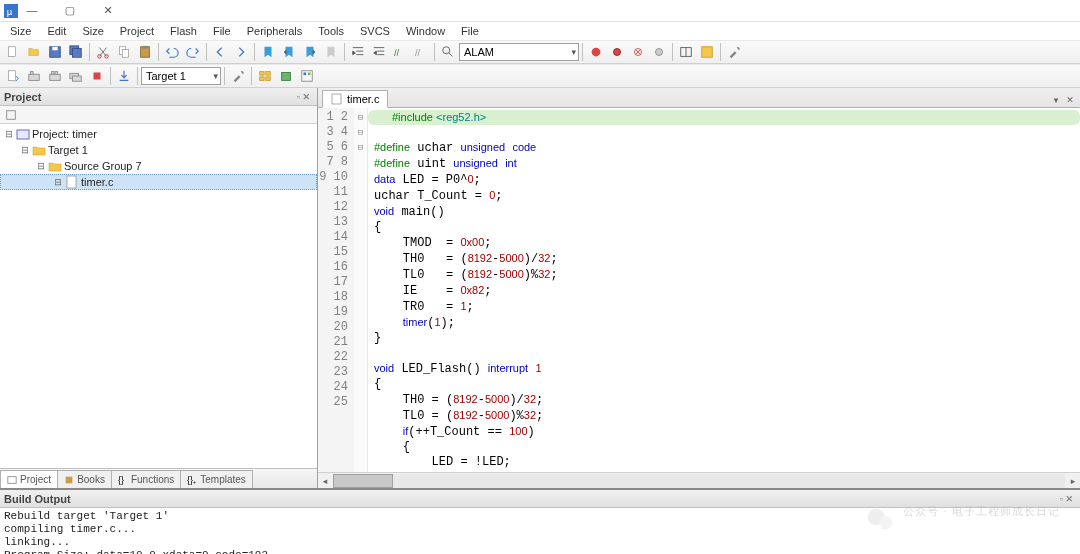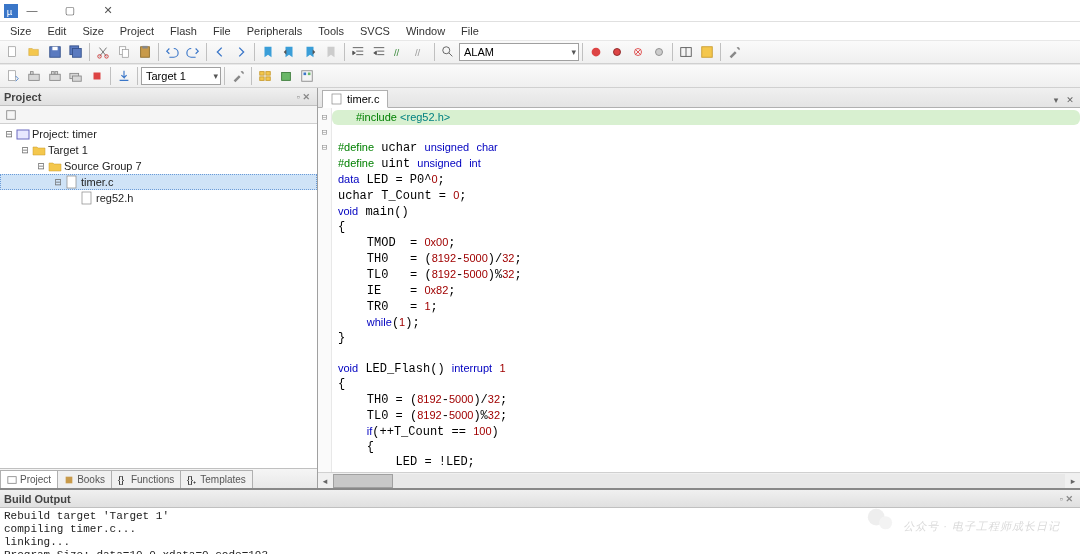--- a/index.html
+++ b/index.html
@@ -49,21 +49,21 @@
 .kw { color:#0000c0; }
 .pp { color:#008000; }
 .str { color:#008080; }
 .num { color:#a00000; }
 .hscroll { height:16px; background:#f0f0f0; border-top:1px solid #d0d0d0; display:flex; align-items:center; }
 .hscroll .sl { width:14px; text-align:center; color:#666; font-size:9px; }
 .hscroll .track { flex:1; height:14px; background:#e8e8e8; position:relative; margin:0 1px; }
 .hscroll .thumb { position:absolute; left:0; width:60px; height:14px; background:#c8c8c8; border:1px solid #a0a0a0; }
 .build-pane { height:90px; border-top:2px solid #888; display:flex; flex-direction:column; }
 .build-body { flex:1; background:#fff; overflow:auto; padding:2px 4px; font-family:"Courier New",monospace; font-size:11px; line-height:13px; color:#222; white-space:pre; }
-.watermark { position:absolute; right:20px; bottom:20px; font-size:26px; color:#bbb; opacity:.55; letter-spacing:1px; display:flex; align-items:flex-end; gap:8px; pointer-events:none;font-style:italic; }
+.watermark { position:absolute; right:20px; bottom:20px; font-size:26px; color:#bbb; opacity:.55; letter-spacing:1px; display:flex; align-items:flex-start; gap:8px; pointer-events:none; }
 .watermark .wx { width:30px; height:30px; opacity:.6; }
 .folder-ic{fill:#f4c74d;stroke:#c89a2a;stroke-width:.5}
 .file-ic{fill:#fff;stroke:#888;stroke-width:.7}
 </style>
 </head>
 <body>
 
 <div class="titlebar">
   <svg class="icon" viewBox="0 0 16 16">
       <rect width="16" height="16" fill="#3a76c8"></rect>
@@ -352,27 +352,20 @@
           </svg>
         <span class="tree-label">Source Group 7</span>
       </div>
       <div class="tree-item sel" style="padding-left:52px">
         <span class="tree-exp">⊟</span>
         <svg class="tree-ic" viewBox="0 0 14 14">
             <rect x="2" y="1" width="9" height="12" class="file-ic"></rect>
           </svg>
         <span class="tree-label">timer.c</span>
       </div>
-      <div class="tree-item" style="padding-left:68px">
-        <span class="tree-exp"></span>
-        <svg class="tree-ic" viewBox="0 0 14 14">
-            <rect x="2" y="1" width="9" height="12" class="file-ic"></rect>
-          </svg>
-        <span class="tree-label">reg52.h</span>
-      </div>
     </div>
     <div class="pane-tabs" id="ptabs">
         <div class="ptab active"><svg viewBox="0 0 12 12">
             <rect x="1" y="2" width="10" height="8" fill="none" stroke="#888"></rect>
           </svg>Project</div>
         <div class="ptab"><svg viewBox="0 0 12 12">
             <path d="M2 2h8v8H2z" fill="#c89a4a"></path>
           </svg>Books</div>
         <div class="ptab"><svg viewBox="0 0 12 12">
             <text x="0" y="9" font-size="9">{}</text>
@@ -390,20 +383,46 @@
             <rect x="1" y="1" width="9" height="10" class="file-ic"></rect>
           </svg>
         <span>timer.c</span>
       </div>
       <div class="ctrls">
         <span class="ectrl">▾</span>
         <span class="ectrl">✕</span>
       </div>
     </div>
     <div class="code-area">
+      <div class="gutter" id="gutter">1
+2
+3
+4
+5
+6
+7
+8
+9
+10
+11
+12
+13
+14
+15
+16
+17
+18
+19
+20
+21
+22
+23
+24
+25
+</div>
       <div class="fold-col" id="foldcol">
 
 
 
 
 
 ⊟
 
 
 
@@ -417,32 +436,32 @@
 
 
 
 ⊟
 
 
 
 
 </div>
       <div class="code" id="code"><span class="hl"><span class="pp">#include</span> <span class="str">&lt;reg52.h&gt;</span></span>
-<span class="pp">#define</span> uchar <span class="kw">unsigned</span> <span class="kw">char</span>
+<span class="pp">#define</span> uchar <span class="kw">unsigned</span> <span class="kw">code</span>
 <span class="pp">#define</span> uint <span class="kw">unsigned</span> <span class="kw">int</span>
 <span class="kw">data</span> LED = P0^<span class="num">0</span>;
 uchar T_Count = <span class="num">0</span>;
 <span class="kw">void</span> main()
 {
     TMOD  = <span class="num">0x00</span>;
     TH0   = (<span class="num">8192</span>-<span class="num">5000</span>)/<span class="num">32</span>;
     TL0   = (<span class="num">8192</span>-<span class="num">5000</span>)%<span class="num">32</span>;
     IE    = <span class="num">0x82</span>;
     TR0   = <span class="num">1</span>;
-    <span class="kw">while</span>(<span class="num">1</span>);
+    <span class="kw">timer</span>(<span class="num">1</span>);
 }
 
 <span class="kw">void</span> LED_Flash() <span class="kw">interrupt</span> <span class="num">1</span>
 {
     TH0 = (<span class="num">8192</span>-<span class="num">5000</span>)/<span class="num">32</span>;
     TL0 = (<span class="num">8192</span>-<span class="num">5000</span>)%<span class="num">32</span>;
     <span class="kw">if</span>(++T_Count == <span class="num">100</span>)
     {
         LED = !LED;
         T_Count = <span class="num">0</span>;

